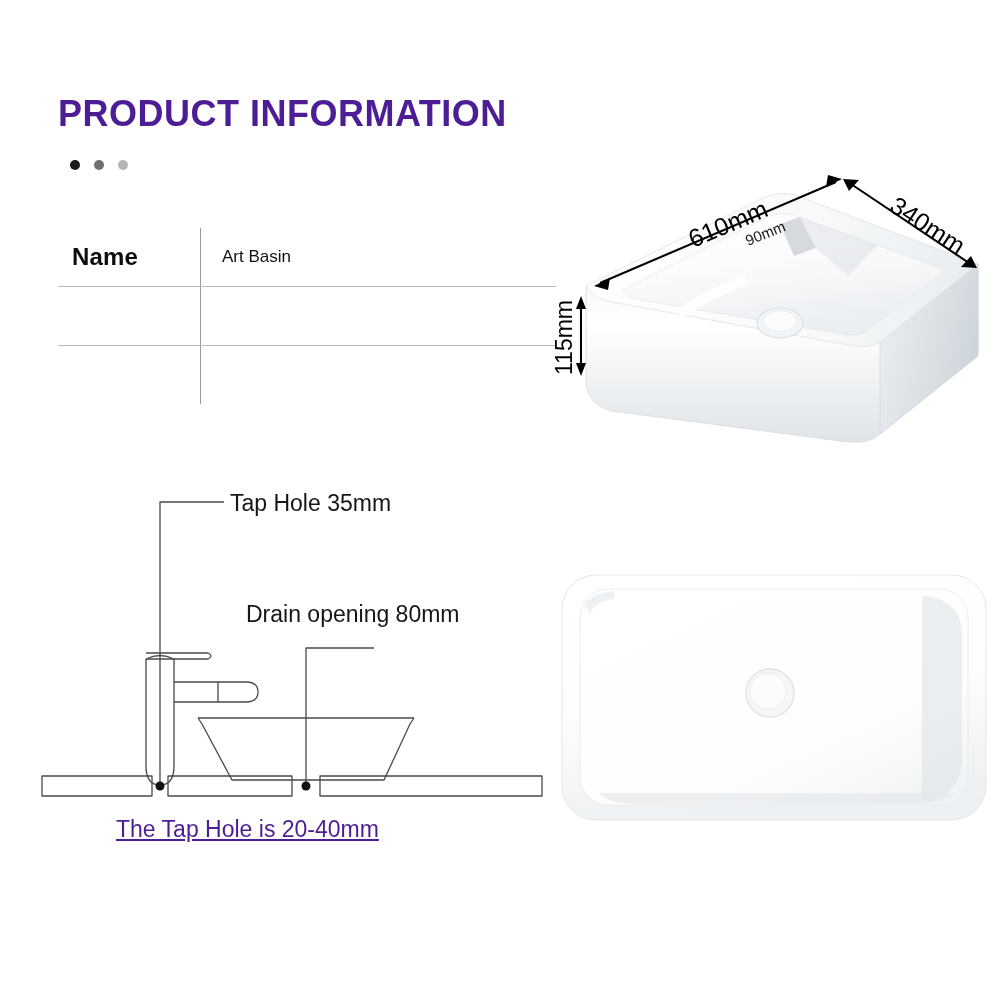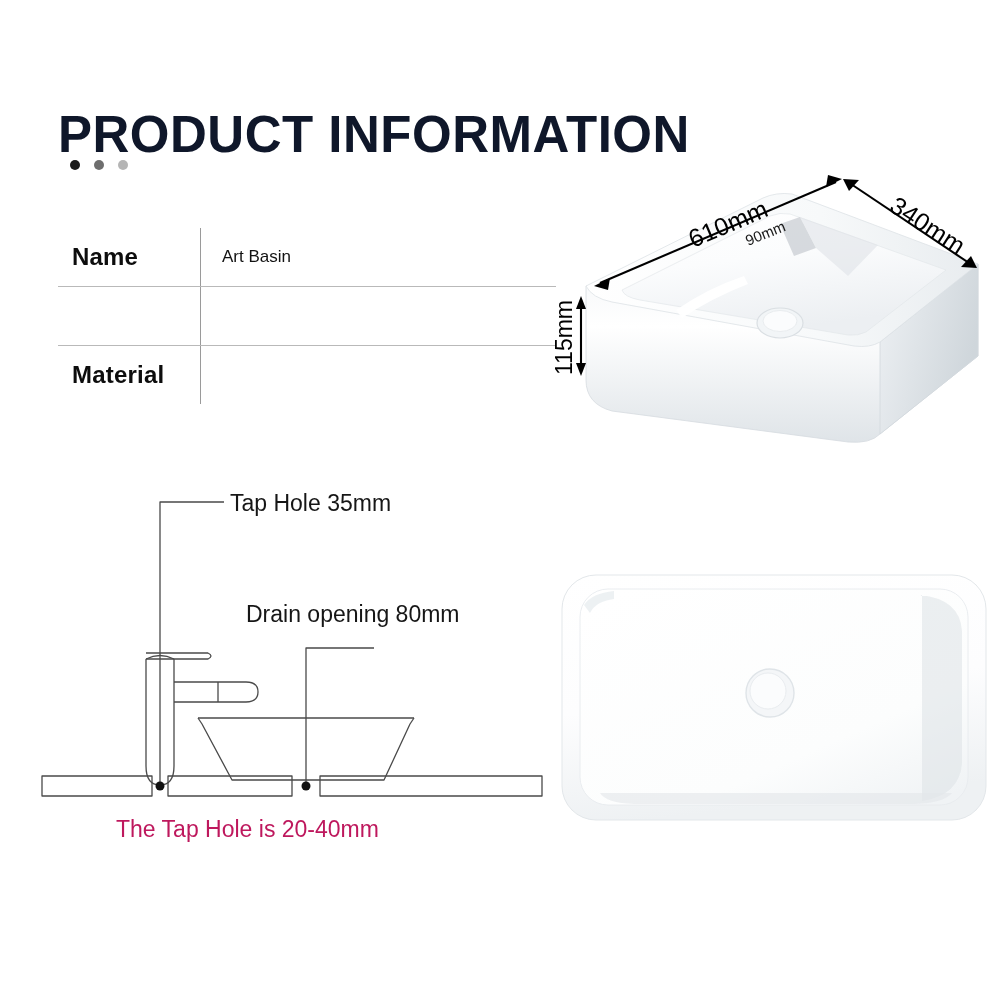--- a/index.html
+++ b/index.html
@@ -13,25 +13,25 @@
     position: relative;
     overflow: hidden;
     font-family: "Liberation Sans", sans-serif;
     color: #1a1a1a;
   }
 
   
   .page-title {
     position: absolute;
     left: 58px;
-    top: 105px;
-    font-size: 51px;
+    top: 93px;
+    font-size: 36px;
     font-weight: bold;
     letter-spacing: 0.5px;
-    color: #0f172a;
+    color: #4c1d95;
     white-space: nowrap;
   }
 
   
   .dots {
     position: absolute;
     left: 70px;
     top: 160px;
     display: flex;
     align-items: center;
@@ -94,21 +94,22 @@
   #line-drawing-figure { left: 36px; top: 470px; width: 510px; height: 340px; text-align: right; }
 
   
   .drawing-caption {
     position: absolute;
     left: 116px;
     top: 812px;
     width: 400px;
     font-size: 23px;
     line-height: 34px;
-    color: #be185d;
+    color: #4c1d95;
+    text-decoration: underline;
   }
   .drawing-caption div { white-space: nowrap; }
 </style>
 </head>
 <body>
 
 <div class="page-title">PRODUCT INFORMATION</div>
 
 <div class="dots">
   <span class="dot" style="background:#1a1a1a"></span>
@@ -123,21 +124,20 @@
     <div class="spec-label">Name</div>
     <div class="spec-value">Art Basin</div>
   </div>
 
   <div class="spec-row">
     <div class="spec-divider"></div>
   </div>
 
   <div class="spec-row">
     <div class="spec-divider"></div>
-    <div class="spec-label">Material</div>
   </div>
 
 </div>
 
 <div class="figure" id="basin-3d-figure">
   <svg viewBox="0 0 452 290" width="452" height="290">
     <defs>
       <linearGradient id="bowlInner" x1="0" y1="0" x2="0.35" y2="1">
         <stop offset="0%" stop-color="#ffffff"></stop>
         <stop offset="45%" stop-color="#fbfcfd"></stop>

